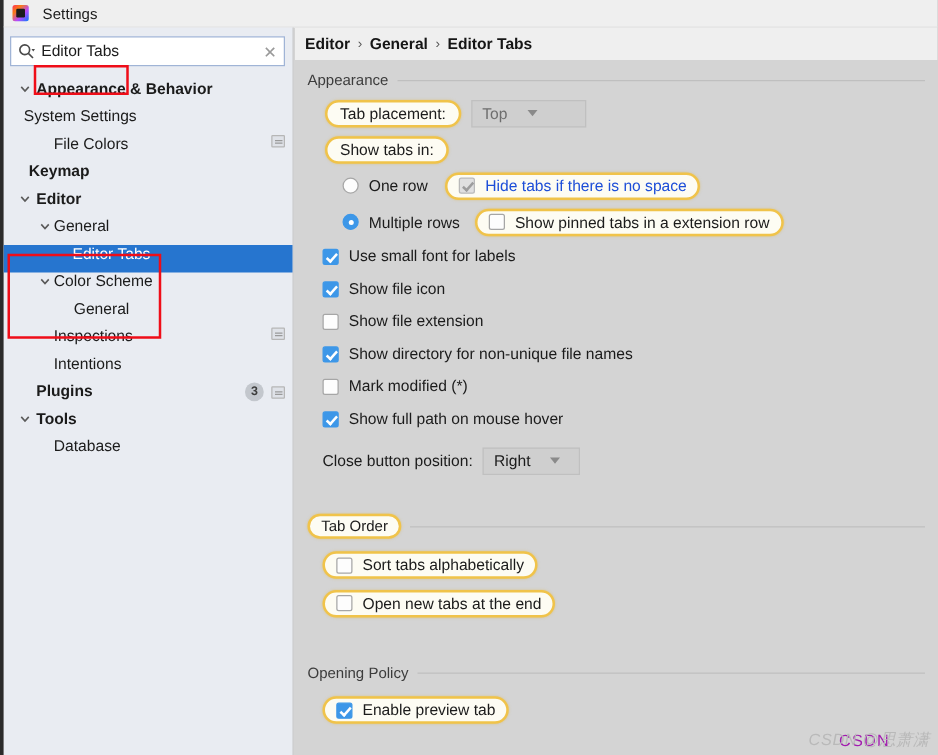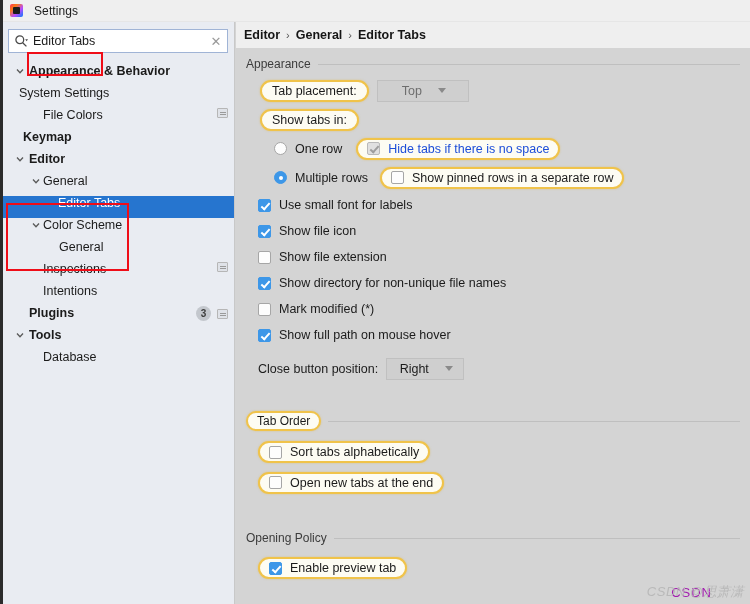--- a/index.html
+++ b/index.html
@@ -149,21 +149,21 @@
 
   .row { display: flex; align-items: center; height: 29px; }
   .row.tight { height: 26px; }
 
   .lab { font-size: 12.5px; color: #1b1b1b; white-space: nowrap; }
   .lab.dim { color: #1d4ed8; }
 
   .combo {
     height: 22px; min-width: 88px;
     background: #cfcfcf; border: 1px solid #c0c0c0;
-    display: flex; align-items: center; justify-content: center;
+    display: flex; align-items: center; justify-content: flex-start;
     padding: 0 6px 0 8px;
     font-size: 12.5px; color: #6e6e6e;
   }
   .combo.enabled { color: #1b1b1b; }
   .combo .arr {
     width: 0; height: 0; margin-left: 16px;
     border-left: 4.5px solid transparent;
     border-right: 4.5px solid transparent;
     border-top: 5px solid #8a8a8a;
   }
@@ -398,21 +398,21 @@
         </span>
       </div>
 
       <div class="row" style="padding-left:28px">
         <span class="ck-item">
           <span class="radio checked"></span>
           <span class="lab">Multiple rows</span>
         </span>
         <span class="hl tightpad" style="margin-left:12px">
           <span class="cbox"></span>
-          <span class="lab">Show pinned rows in a separate row</span>
+          <span class="lab">Show pinned tabs in a extension row</span>
         </span>
       </div>
 
       <div class="row tight ck-indent">
         <span class="ck-item">
           <span class="cbox checked"></span>
           <span class="lab">Use small font for labels</span>
         </span>
       </div>
 

